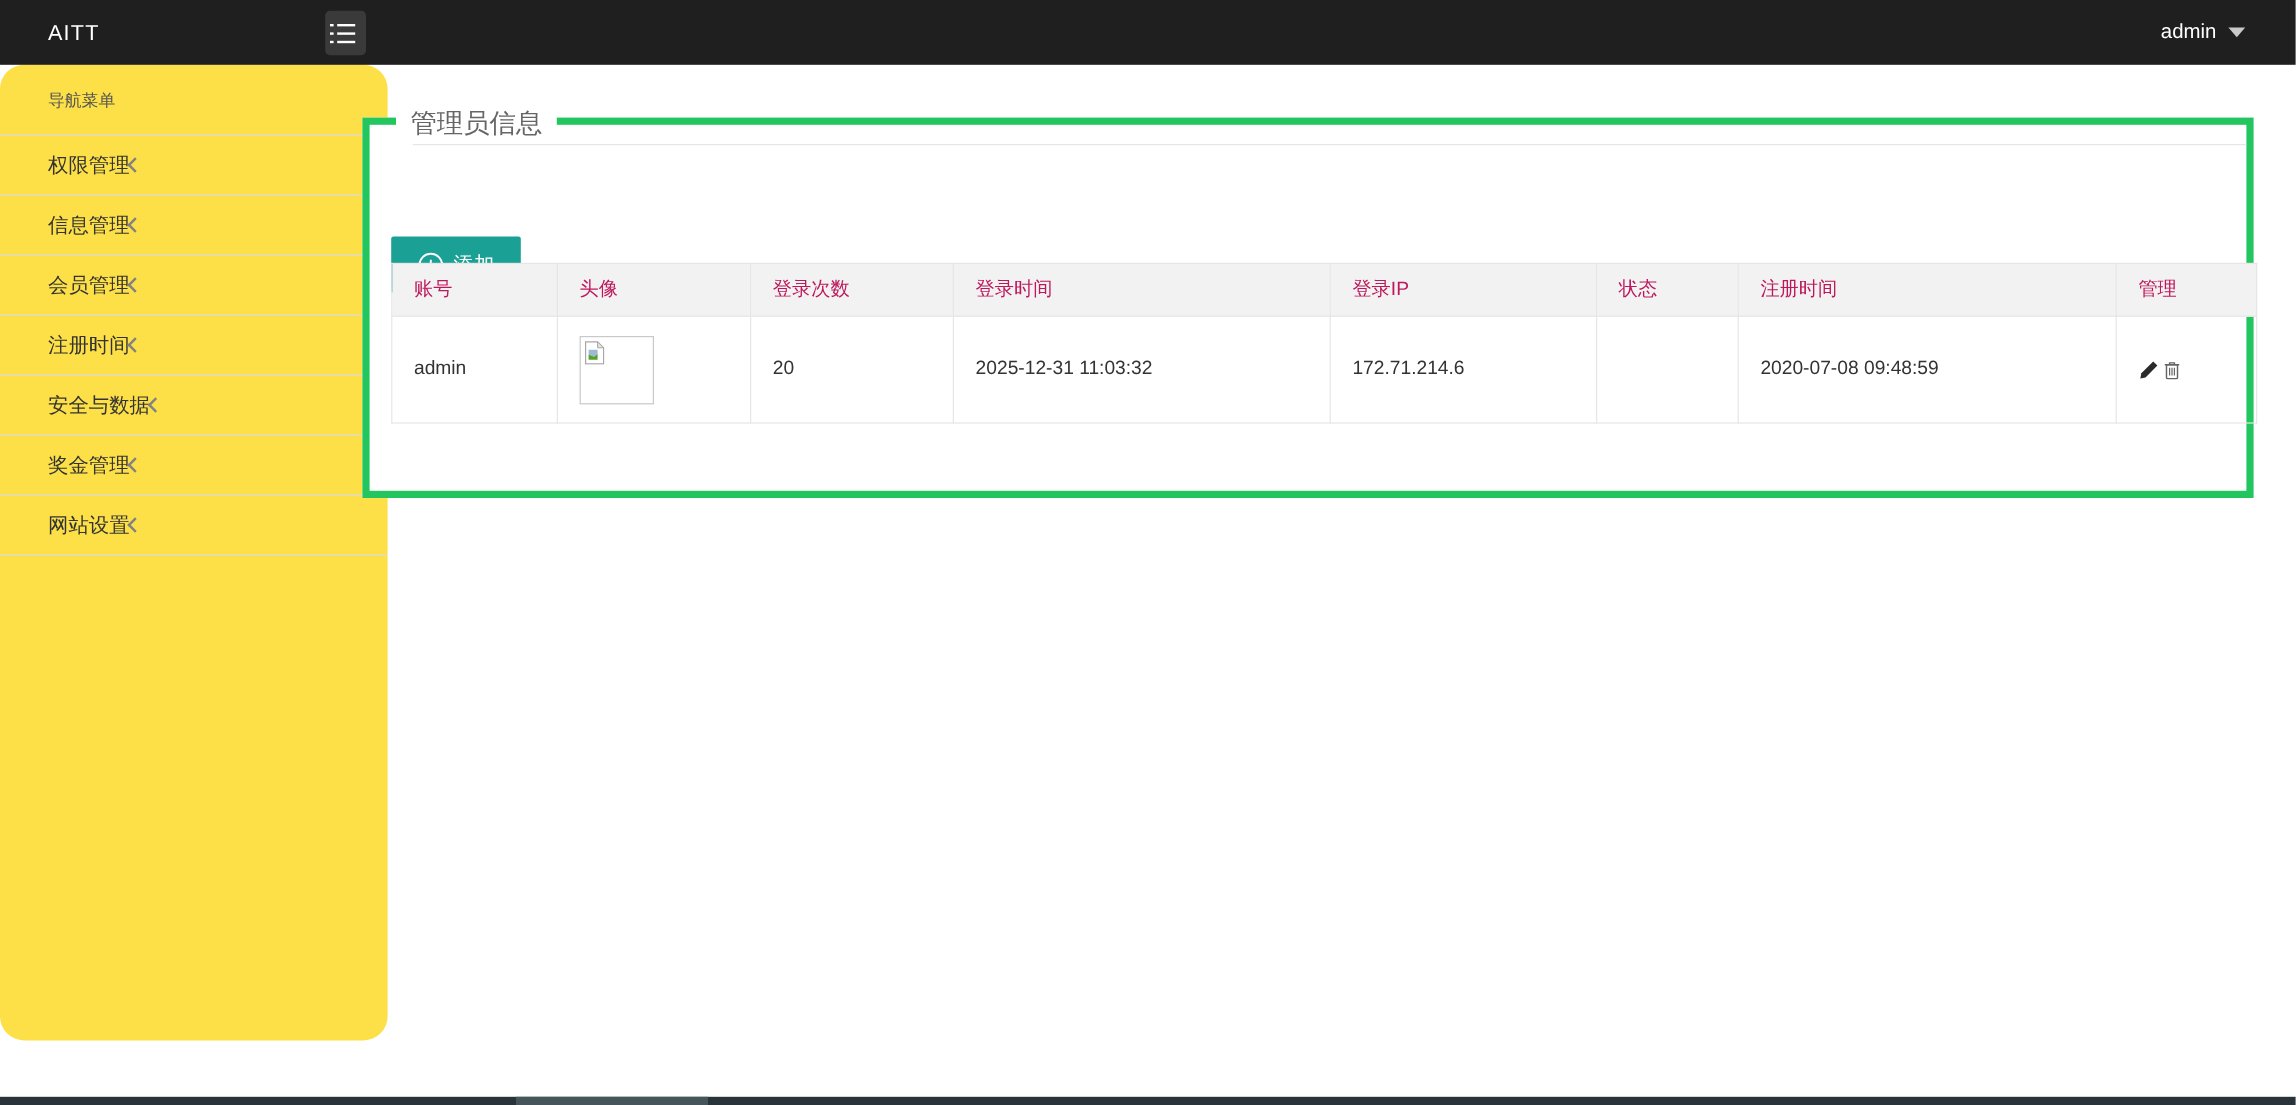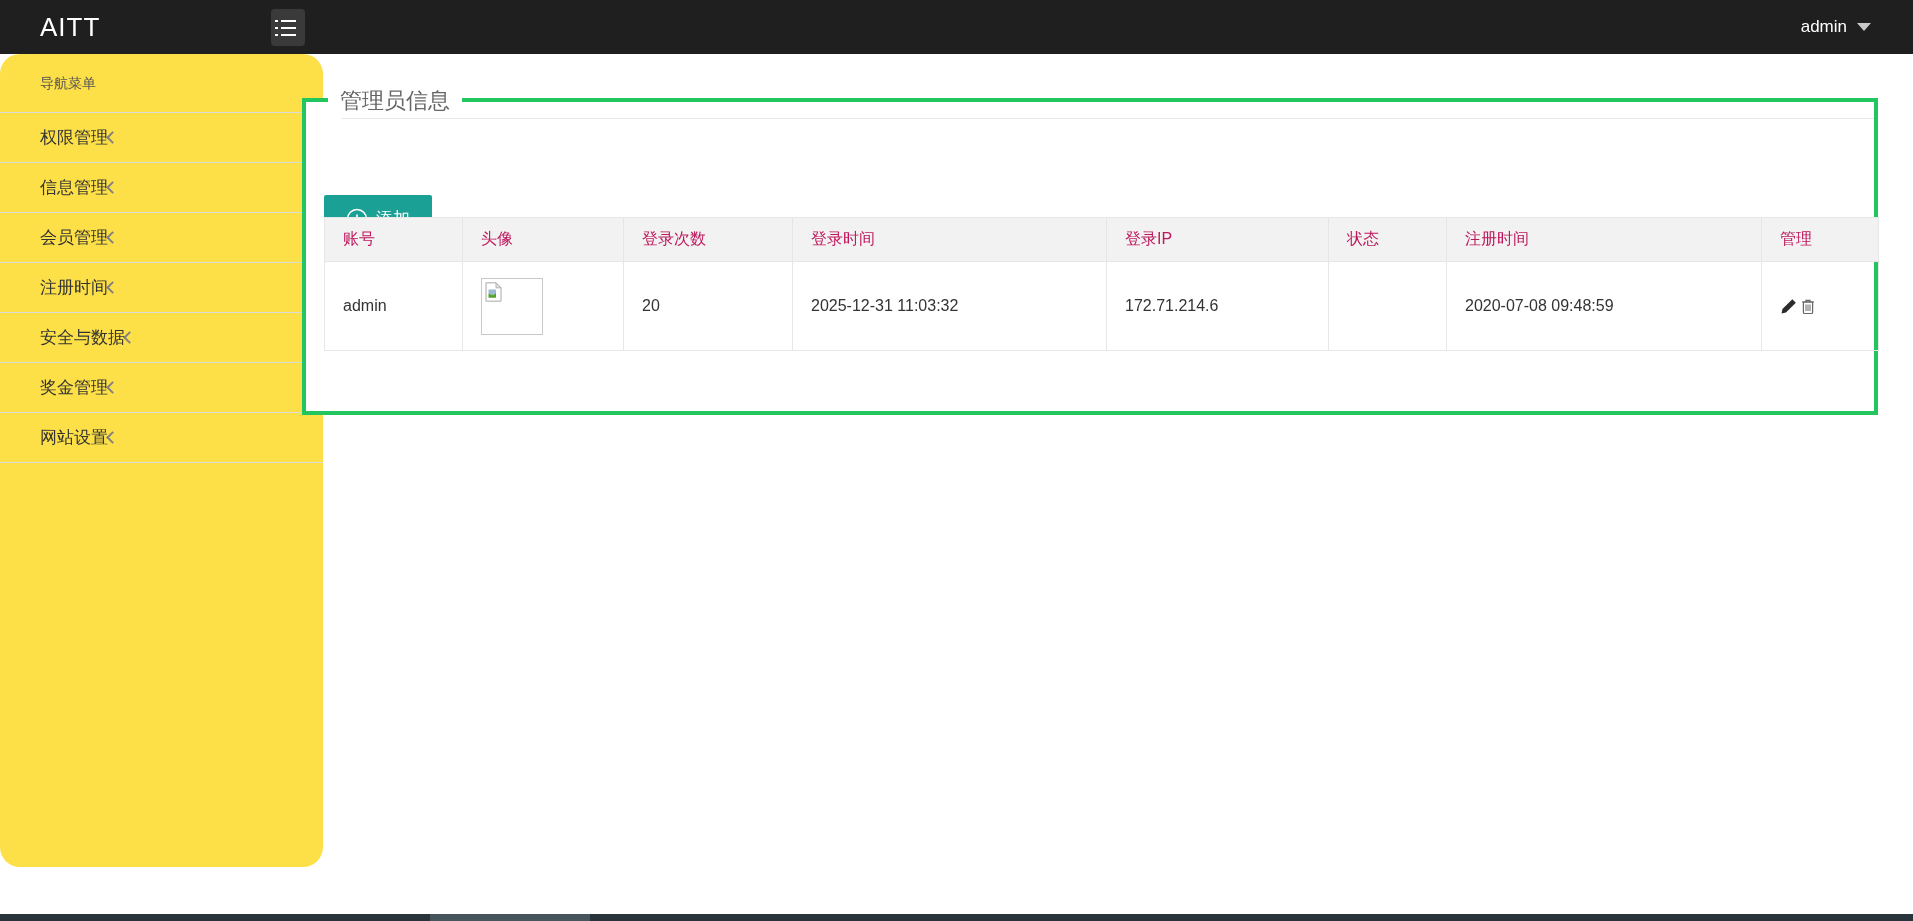--- a/index.html
+++ b/index.html
@@ -6,21 +6,21 @@
   html,body { margin:0; padding:0; }
   body {
     width:1913px; height:921px; position:relative; overflow:hidden;
     background:#ffffff;
     font-family:"Liberation Sans","DejaVu Sans",sans-serif;
     color:#333;
   }
 
   
   .topbar { position:absolute; left:0; top:0; width:100%; height:54px; background:#1f1f1f; z-index:5; }
-  .logo { position:absolute; left:40px; top:0; height:54px; line-height:54px; color:#fff; font-size:26px; letter-spacing:1px; }
+  .logo { position:absolute; left:40px; top:0; height:54px; line-height:54px; color:#fff; font-size:18px; letter-spacing:1px; }
   .menu-toggle {
     position:absolute; left:271px; top:9px; width:34px; height:37px;
     background:#3a3a3a; border-radius:4px; cursor:pointer;
     display:flex; flex-direction:column; justify-content:center; gap:5px; padding-left:10px;
   }
   .hline { width:15px; height:2px; background:#fff; position:relative; }
   .hline::before { content:""; position:absolute; left:-6px; top:0; width:3px; height:2px; background:#fff; }
   .user-menu { position:absolute; right:42px; top:0; height:54px; display:flex; align-items:center; gap:10px; cursor:pointer; }
   .user-name { color:#fff; font-size:17px; }
   .caret-down { width:0; height:0; border-left:7px solid transparent; border-right:7px solid transparent; border-top:8px solid #c9c9c9; }
@@ -28,21 +28,21 @@
   
   .sidebar { position:absolute; left:0; top:54px; width:323px; height:813px; background:#fde047;border-radius:20px; }
   .sidebar-title { height:59px; line-height:59px; padding-left:40px; font-size:14px; color:#555; border-bottom:1px solid #dcdcdc; }
   .side-item {
     height:50px; padding:0 36px 0 40px; font-size:17px; color:#333;
     border-bottom:1px solid #dcdcdc; display:flex; justify-content:flex-start; align-items:center; cursor:pointer;
   }
   .chev { width:9px; height:9px; border-left:2px solid #828282; border-bottom:2px solid #828282; transform:rotate(45deg); flex:0 0 auto; }
 
   
-  .panel { position:absolute; left:302px; top:98px; width:1576px; height:317px; border:4px solid #22c55e; background:#fff; }
+  .panel { position:absolute; left:302px; top:98px; width:1576px; height:317px; border:6px solid #22c55e; background:#fff; }
   .panel-legend { position:absolute; left:22px; top:-16px; background:#fff; padding:0 12px; font-size:22px; color:#666; white-space:nowrap; }
   .panel-hr { position:absolute; left:36px; right:0; top:16px; border-top:1px solid #e6e6e6; height:0; }
 
   .btn-add {
     position:absolute; left:18px; top:53px; width:108px; height:47px;
     background:#1aa094; border:none; border-radius:2px; color:#fff; font-size:17px;
     display:flex; align-items:center; justify-content:center; gap:8px; cursor:pointer;margin-top:40px;
   }
   .btn-add svg { display:block; }
 

